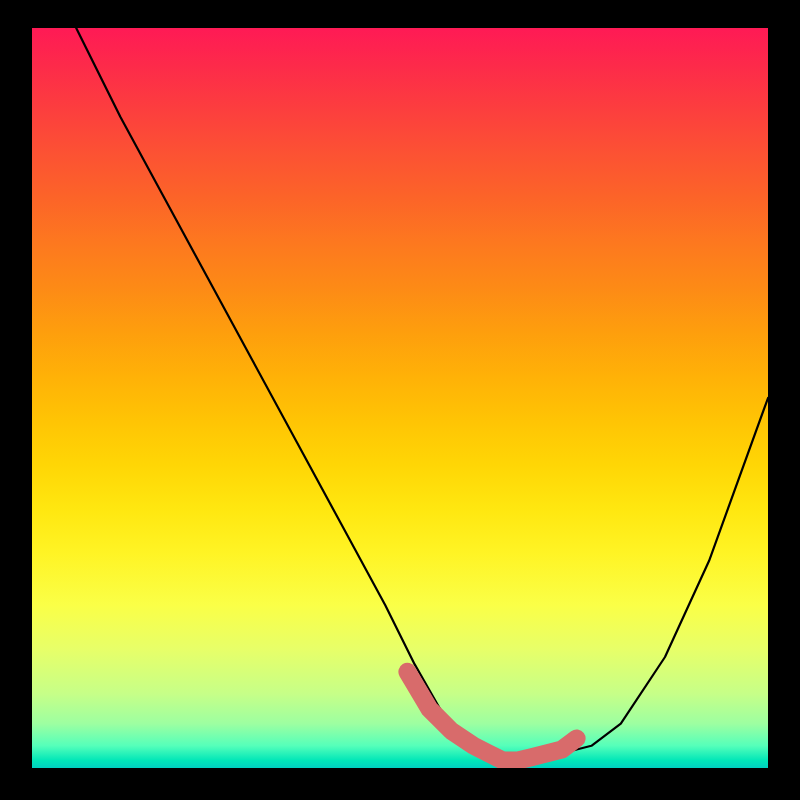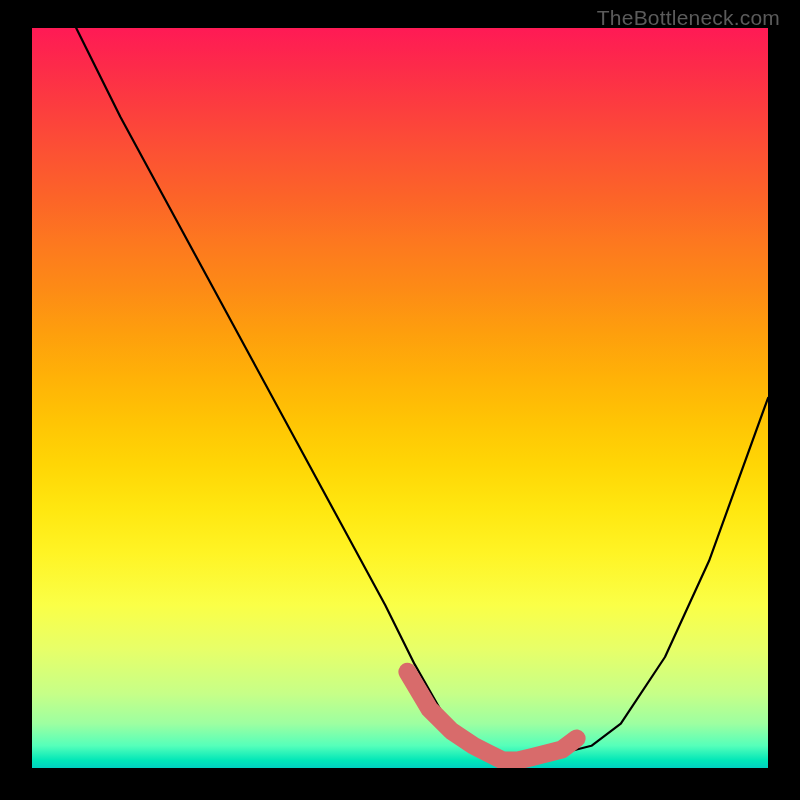--- a/index.html
+++ b/index.html
@@ -73,14 +73,13 @@
     <svg class="curves" viewBox="0 0 736 740" preserveAspectRatio="none">
       <g>
         <path id="curve-path" fill="none" stroke="#000000" stroke-width="2.2" stroke-linecap="round" stroke-linejoin="round" d="M44.2 0.0 L88.3 88.8 L132.5 170.2 L176.6 251.6 L220.8 333.0 L265.0 414.4 L309.1 495.8 L353.3 577.2 L382.7 636.4 L412.2 688.2 L441.6 717.8 L471.0 732.6 L500.5 732.6 L529.9 725.2 L559.4 717.8 L588.8 695.6 L633.0 629.0 L677.1 532.8 L736.0 370.0"></path>
       </g>
       <g>
         <path id="highlight-path" fill="none" stroke="#d86b6b" stroke-width="18" stroke-linecap="round" stroke-linejoin="round" d="M375.4 643.8 L397.4 680.8 L419.5 703.0 L441.6 717.8 L456.3 725.2 L471.0 732.6 L485.8 732.6 L500.5 728.9 L515.2 725.2 L529.9 721.5 L544.6 710.4"></path>
       </g>
     </svg>
   </div>
 
-  <div class="attribution">TheBottleneck.com</div>
 </div>
 
 </body></html>

